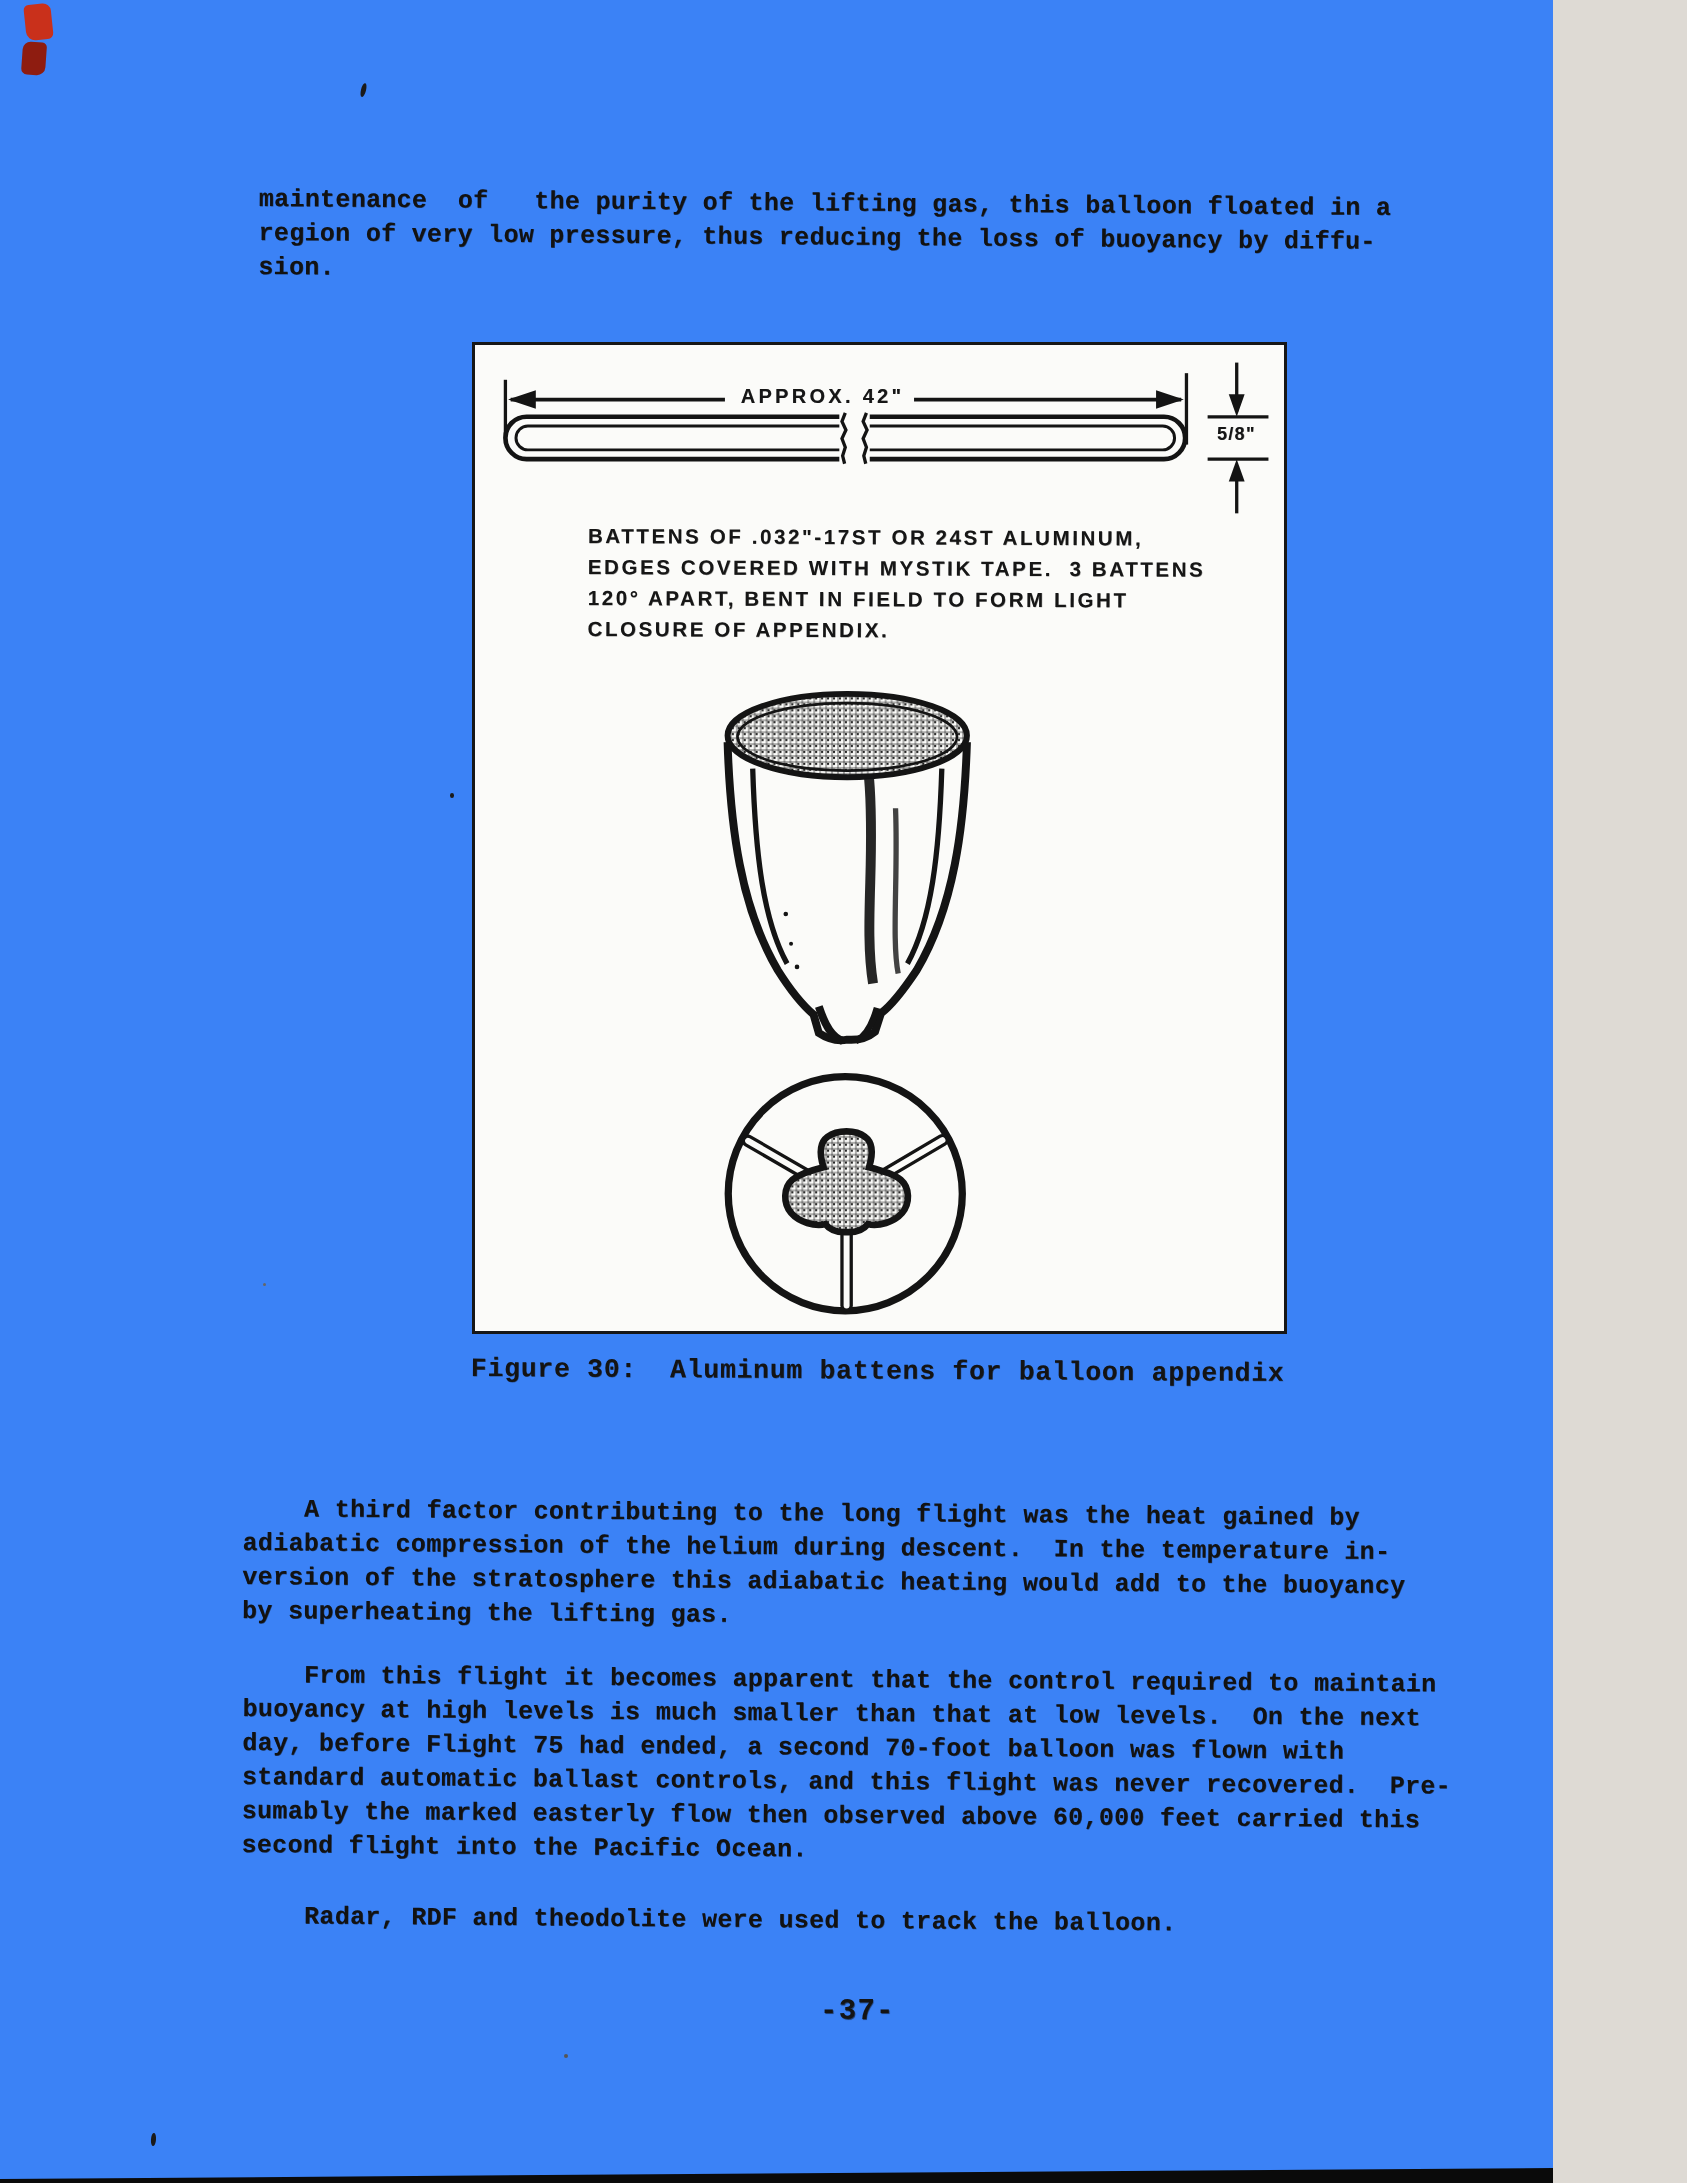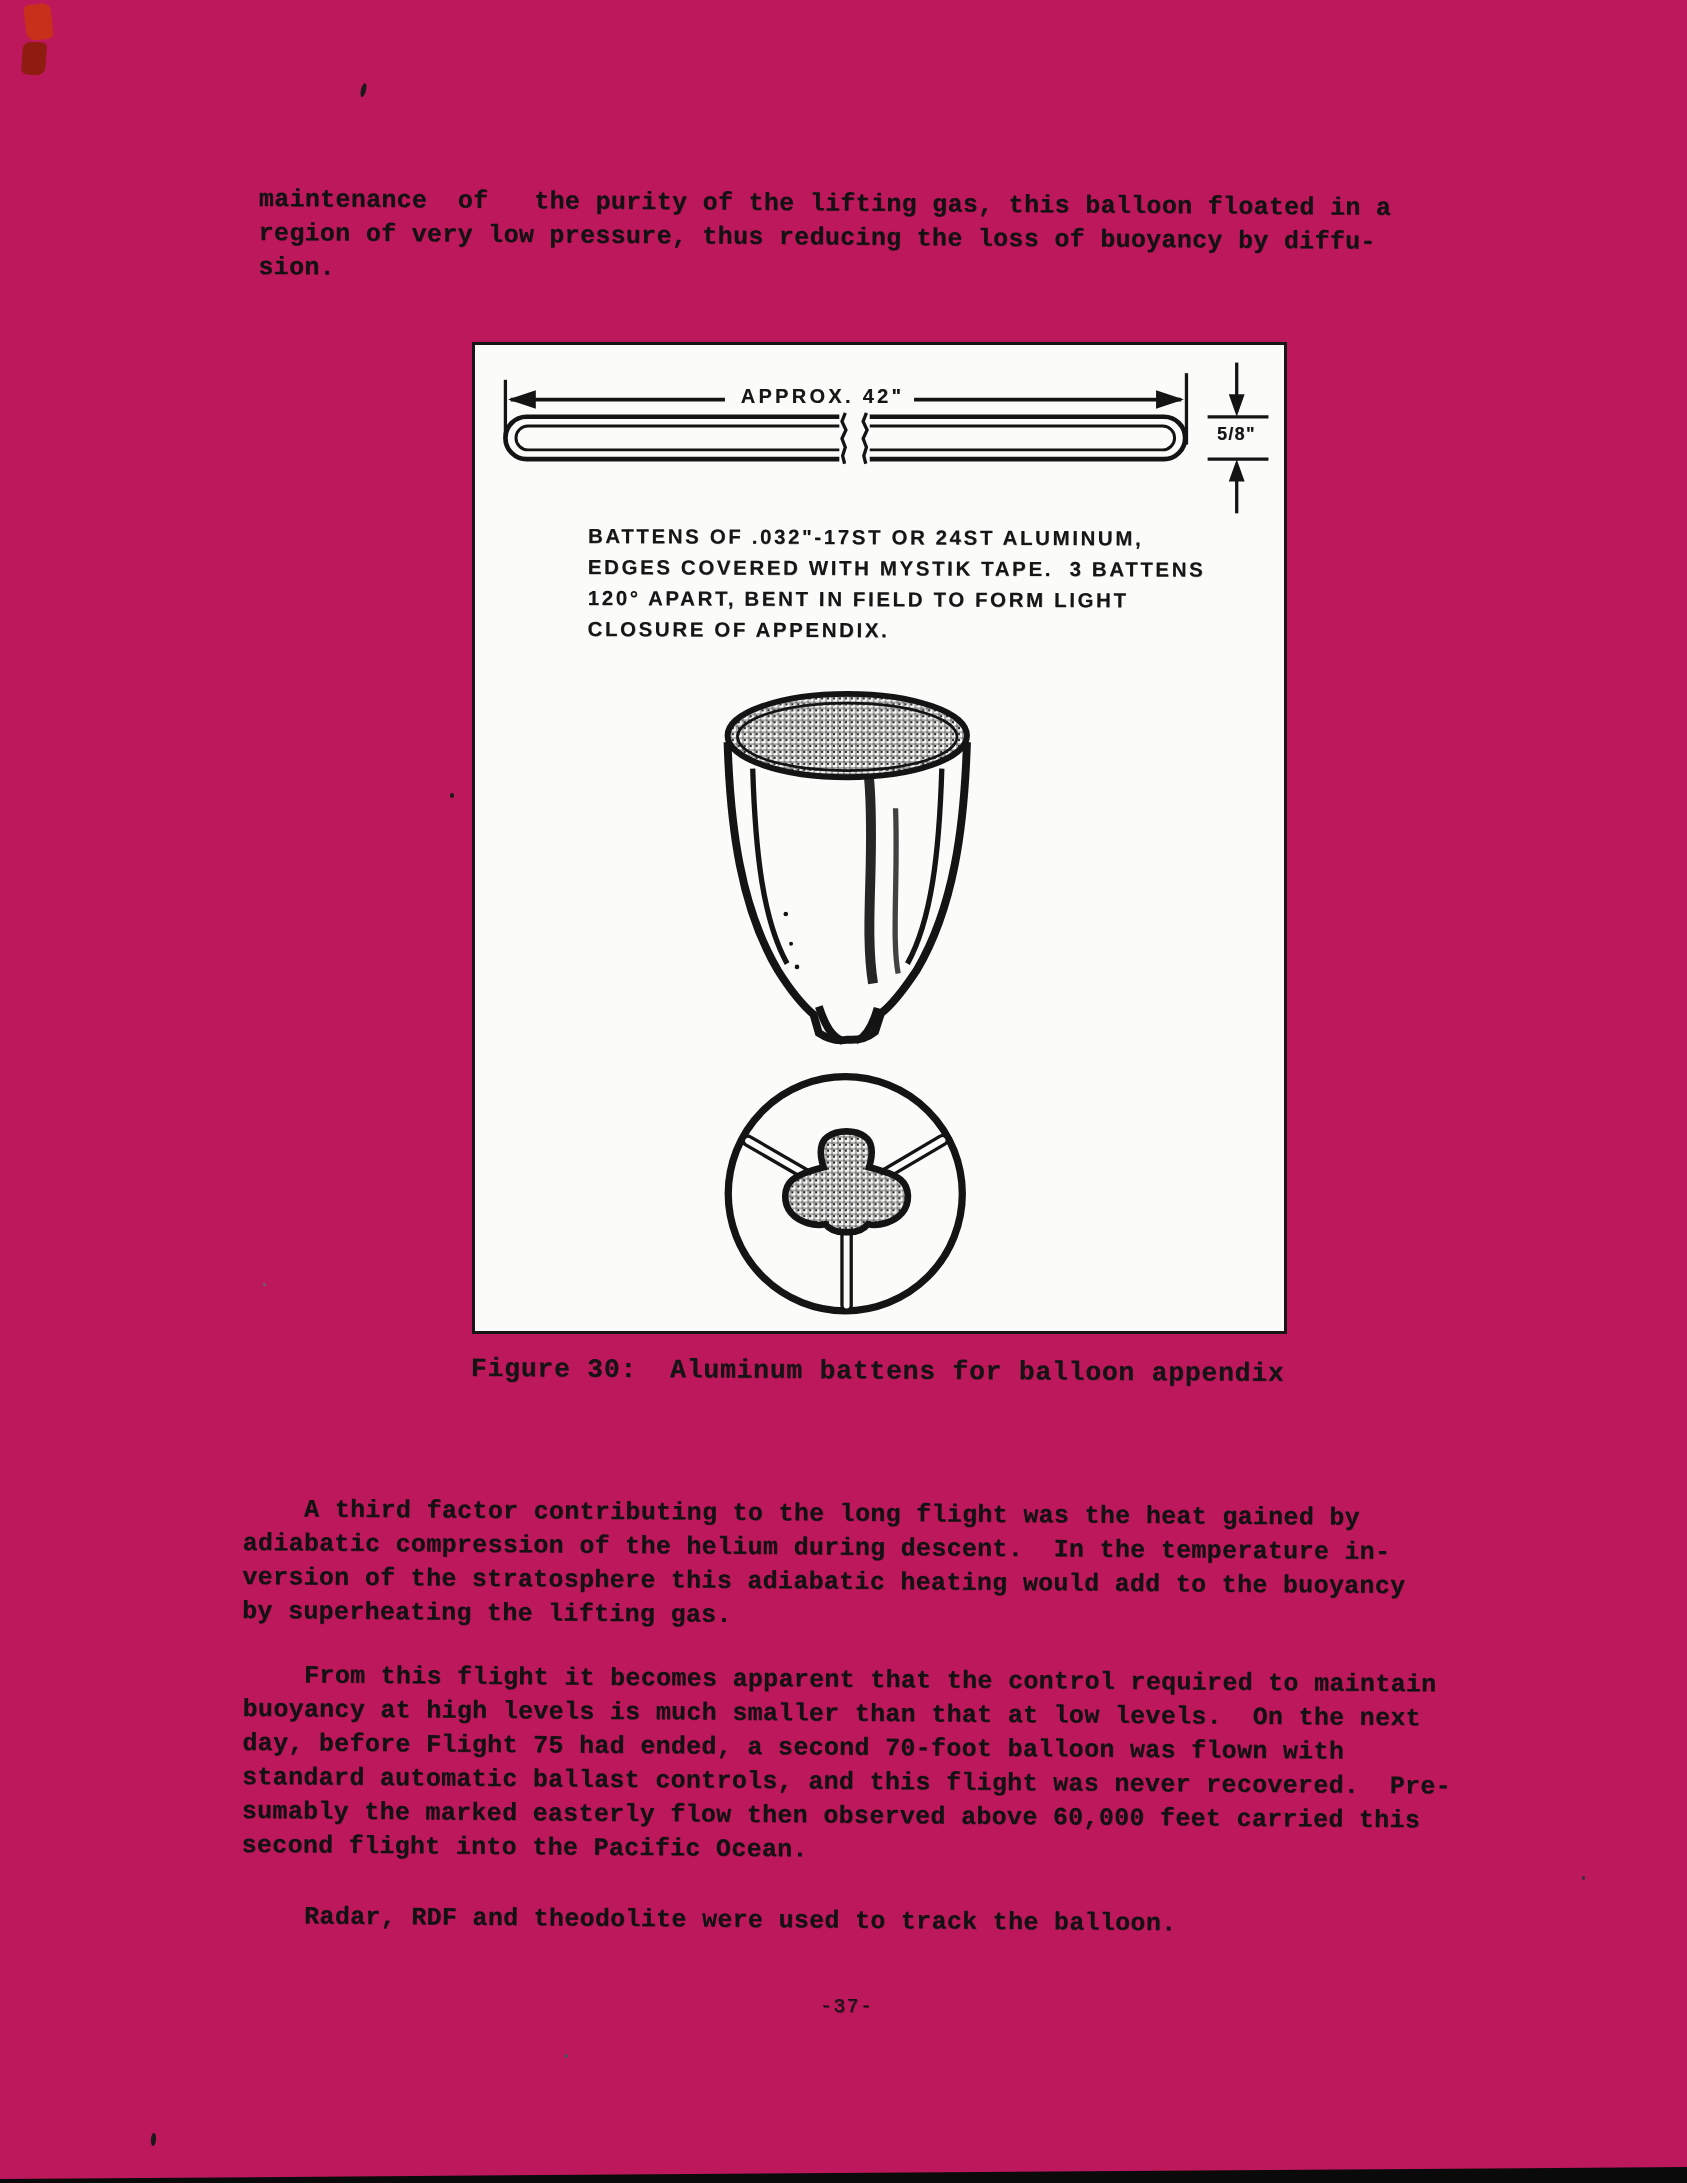--- a/index.html
+++ b/index.html
@@ -1,18 +1,18 @@
 <!DOCTYPE html>
 <html style="font-size:10.6px"><head>
 <meta charset="utf-8">
 <style>
   html,body { margin:0; padding:0; background:#dedad4; }
   .page {
-    position:relative; width:1687px; height:2183px;
-    background:#be185d; overflow:hidden;
+    position:relative; width:1553px; height:2183px;
+    background:#3b82f6; overflow:hidden;
     font-family:"Liberation Mono", monospace; color:#141414;
   }
   
   .para {
     position:absolute; white-space:pre; font-weight:700;
     font-size:25px; line-height:34px; letter-spacing:0.3px;
     color:#121212;
     text-shadow:0.5px 0.5px 0.5px rgba(15,15,15,0.55);
     transform:rotate(0.45deg); transform-origin:0 0;
   }
@@ -23,21 +23,21 @@
 
   .caption {
     position:absolute; left:471px; top:1354px;
     font-family:"Liberation Mono", monospace; font-weight:700;
     font-size:26.5px; letter-spacing:0.7px; white-space:pre;
     text-shadow:0.5px 0.5px 0.5px rgba(15,15,15,0.5);
     transform:rotate(0.35deg); transform-origin:0 0;
   }
   .page-number {
     position:absolute; left:820px; top:1995px;
-    font-weight:400; font-size:20px; letter-spacing:1.3px;
+    font-weight:700; font-size:29px; letter-spacing:1.3px;
     text-shadow:0.7px 0.7px 0.7px rgba(15,15,15,0.6);
   }
 
   
   .figure-box {
     position:absolute; left:472px; top:342px; width:815px; height:992px;
     border:3.3px solid #171717; box-sizing:border-box; background:#fbfbf9;
   }
   .fig-svg { position:absolute; left:0; top:0; }
   .fig-label {

